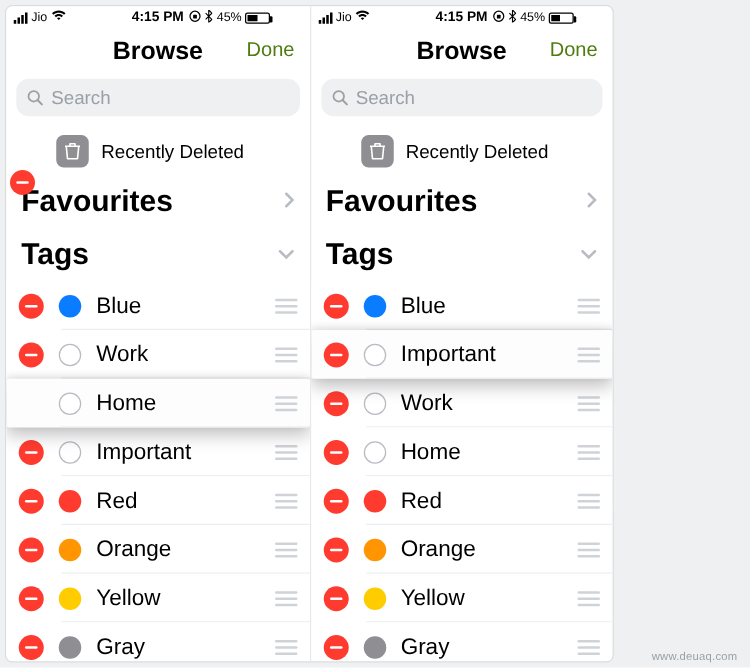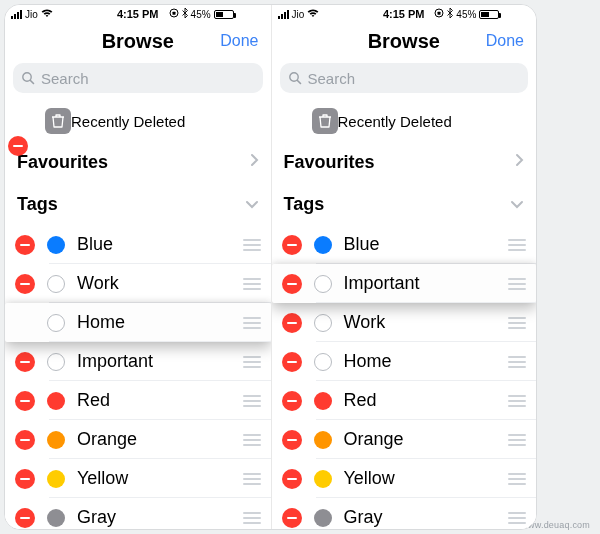--- a/index.html
+++ b/index.html
@@ -7,24 +7,24 @@
     font-family: -apple-system, "Helvetica Neue", Arial, sans-serif;
     background: #eef0f1;
     width: 600px;
     height: 534px;
     overflow: hidden;
     position: relative;
   }
   .stage {
     position: absolute;
     left: 4px; top: 4px;
-    width: 533px; height: 526px;
+    width: 487px; height: 526px;
     background: #fff;
     border: 1px solid #d9dbdd;
-    border-radius: 16px;
+    border-radius: 6px;
     overflow: hidden;
     display: flex;
   }
   .pane {
     width: 50%;
     height: 100%;
     position: relative;
     overflow: hidden;
     background: #fff;
   }
@@ -60,47 +60,47 @@
   .navbar {
     height: 36px;
     position: relative;
     display:flex; align-items:center; justify-content:center;
     border-bottom: 0 solid transparent;
   }
   .nav-title { font-size: 20px; font-weight: 600; }
   .nav-done {
     position:absolute; right:12px; top:0; bottom:0;
     display:flex; align-items:center;
-    color:#3b82f6; font-size:16px; font-weight:500;
+    color:#4d7c0f; font-size:16px; font-weight:500;
   }
   
   .searchwrap { padding: 4px 8px 8px; text-align: center; }
   .searchbox {
     background:#eef0f2; border-radius:10px;
     height:30px; display:flex; align-items:center;
     padding: 0 8px; color:#9aa0a7; font-size:15px; gap:6px;
   }
   .search-icon svg { display:block; }
   
   .recent-row {
     height:40px; display:flex; align-items:center;
-    padding: 0 12px 0 40px; 
+    padding: 0 12px 0 40px; gap:10px;
     font-size:15px;
   }
   .trash {
     width:26px; height:26px; border-radius:6px;
     background:#8e8e93; display:flex; align-items:center; justify-content:center;
   }
   .trash svg { display:block; }
   
   .section {
     height:42px; display:flex; align-items:center;
     padding: 0 12px; justify-content:space-between;
   }
-  .section h2 { font-size:18px; font-weight:700; }
+  .section h2 { font-size:24px; font-weight:700; }
   .chev { color:#b8bcc2; }
   
   .taglist { }
   .tagrow {
     height:39px; display:flex; align-items:center;
     padding: 0 10px 0 10px;
     border-bottom: 0 solid transparent;
     gap:12px;
     position: relative;
     z-index: 1;

